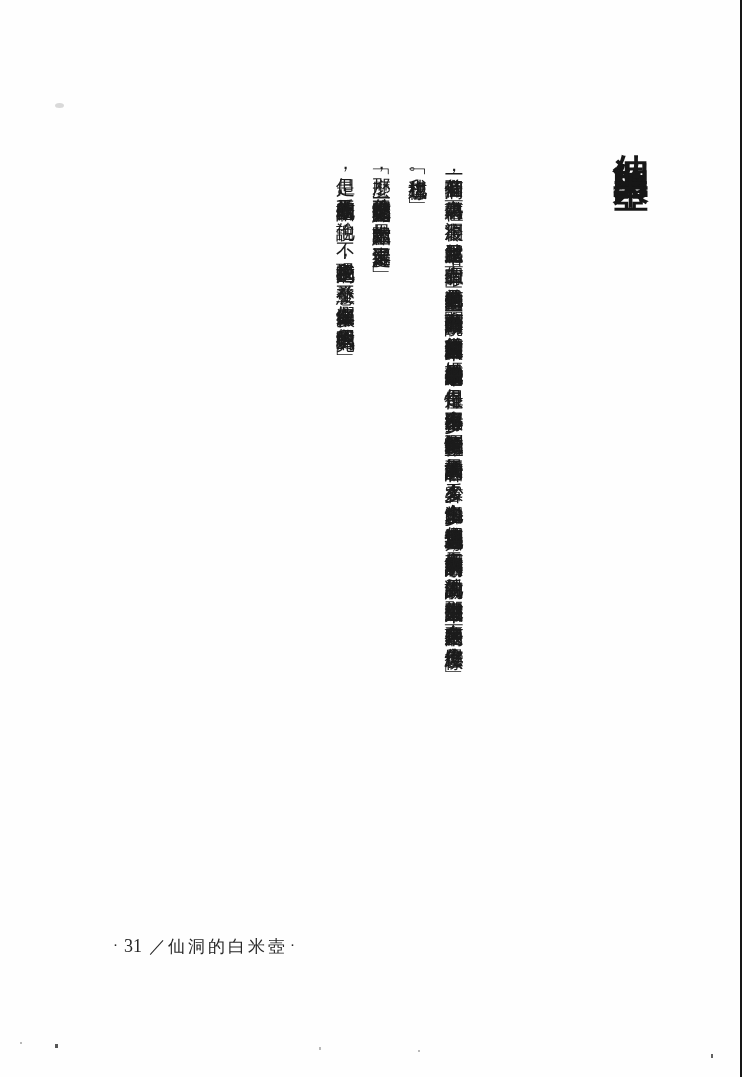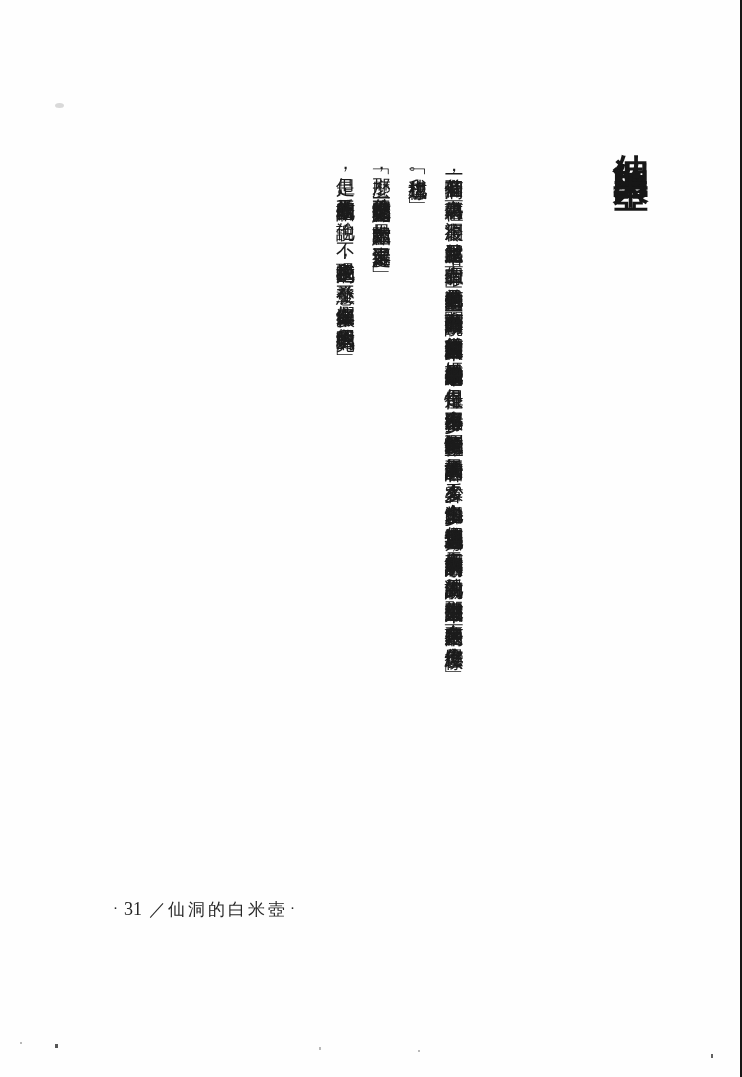--- a/index.html
+++ b/index.html
@@ -53,21 +53,21 @@
     text-align: start;
   }
   .story-body p {
     margin: 0;
     padding: 0;
     text-indent: 2em;
   }
   
   .page-footer {
     position: absolute;
-    top: 898px;
+    top: 935px;
     left: 113px;
     font-size: 17px;
     color: #262626;
     white-space: nowrap;
   }
   .page-footer .dot {
     font-size: 15px;
     vertical-align: 2px;
   }
   .page-footer .page-number {

